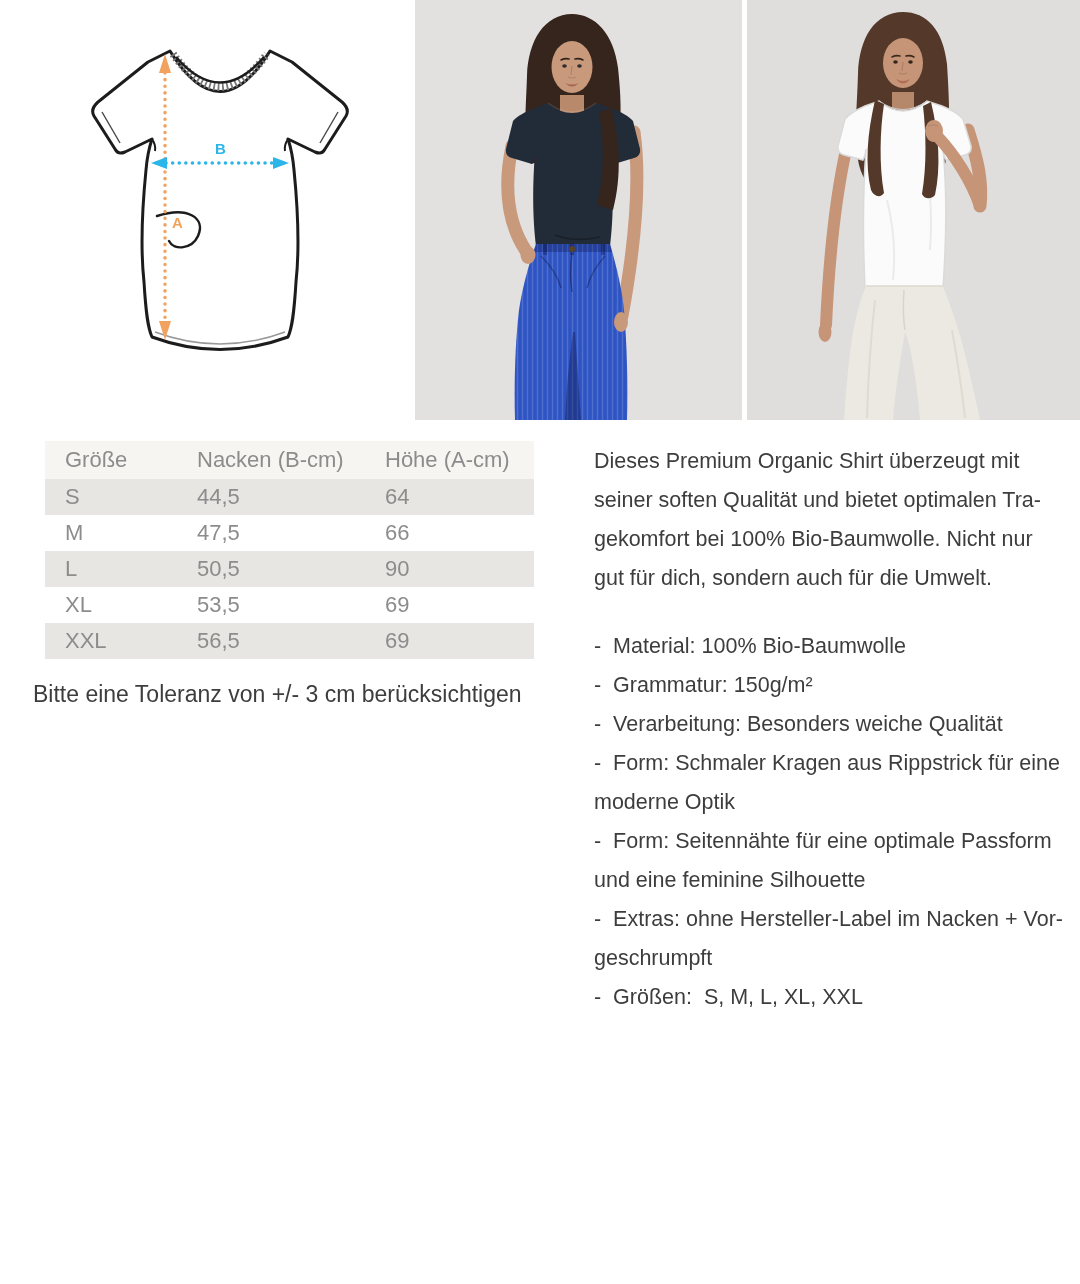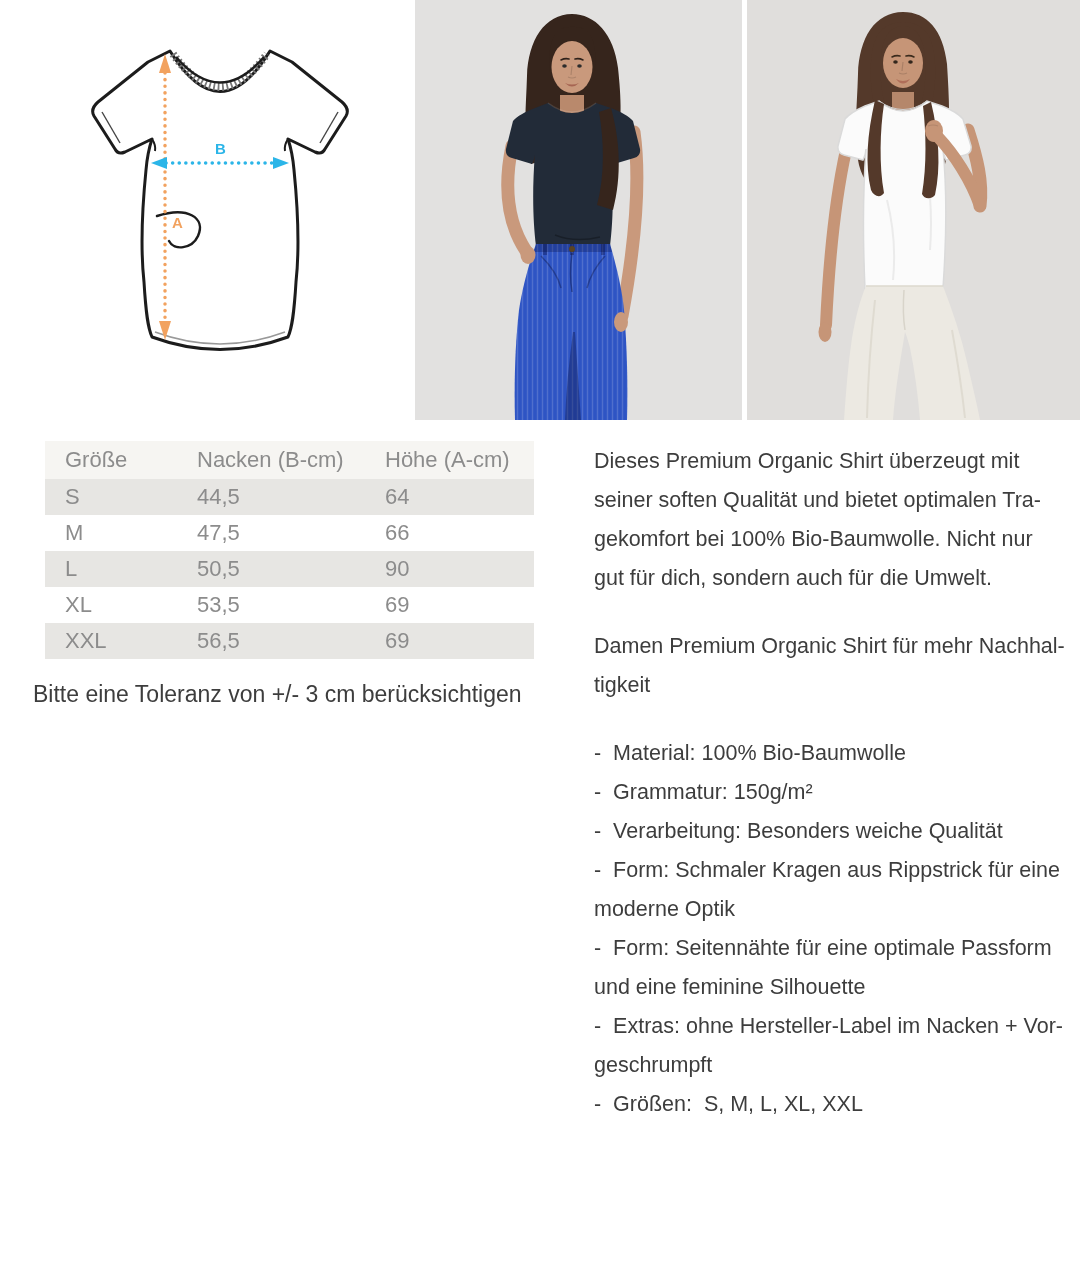--- a/index.html
+++ b/index.html
@@ -203,22 +203,20 @@
     </div>
   </div>
 
   <div class="tolerance">Bitte eine Toleranz von +/- 3 cm berücksichtigen</div>
 
   <div class="description">
     <p class="desc-p">Dieses Premium Organic Shirt überzeugt mit
 seiner soften Qualität und bietet optimalen Tra-
 gekomfort bei 100% Bio-Baumwolle. Nicht nur
 gut für dich, sondern auch für die Umwelt.</p>
-    <p class="desc-p">Damen Premium Organic Shirt für mehr Nachhal-
-tigkeit</p>
     <p class="desc-p">-  Material: 100% Bio-Baumwolle
 -  Grammatur: 150g/m²
 -  Verarbeitung: Besonders weiche Qualität
 -  Form: Schmaler Kragen aus Rippstrick für eine
 moderne Optik
 -  Form: Seitennähte für eine optimale Passform
 und eine feminine Silhouette
 -  Extras: ohne Hersteller-Label im Nacken + Vor-
 geschrumpft
 -  Größen:  S, M, L, XL, XXL</p>

